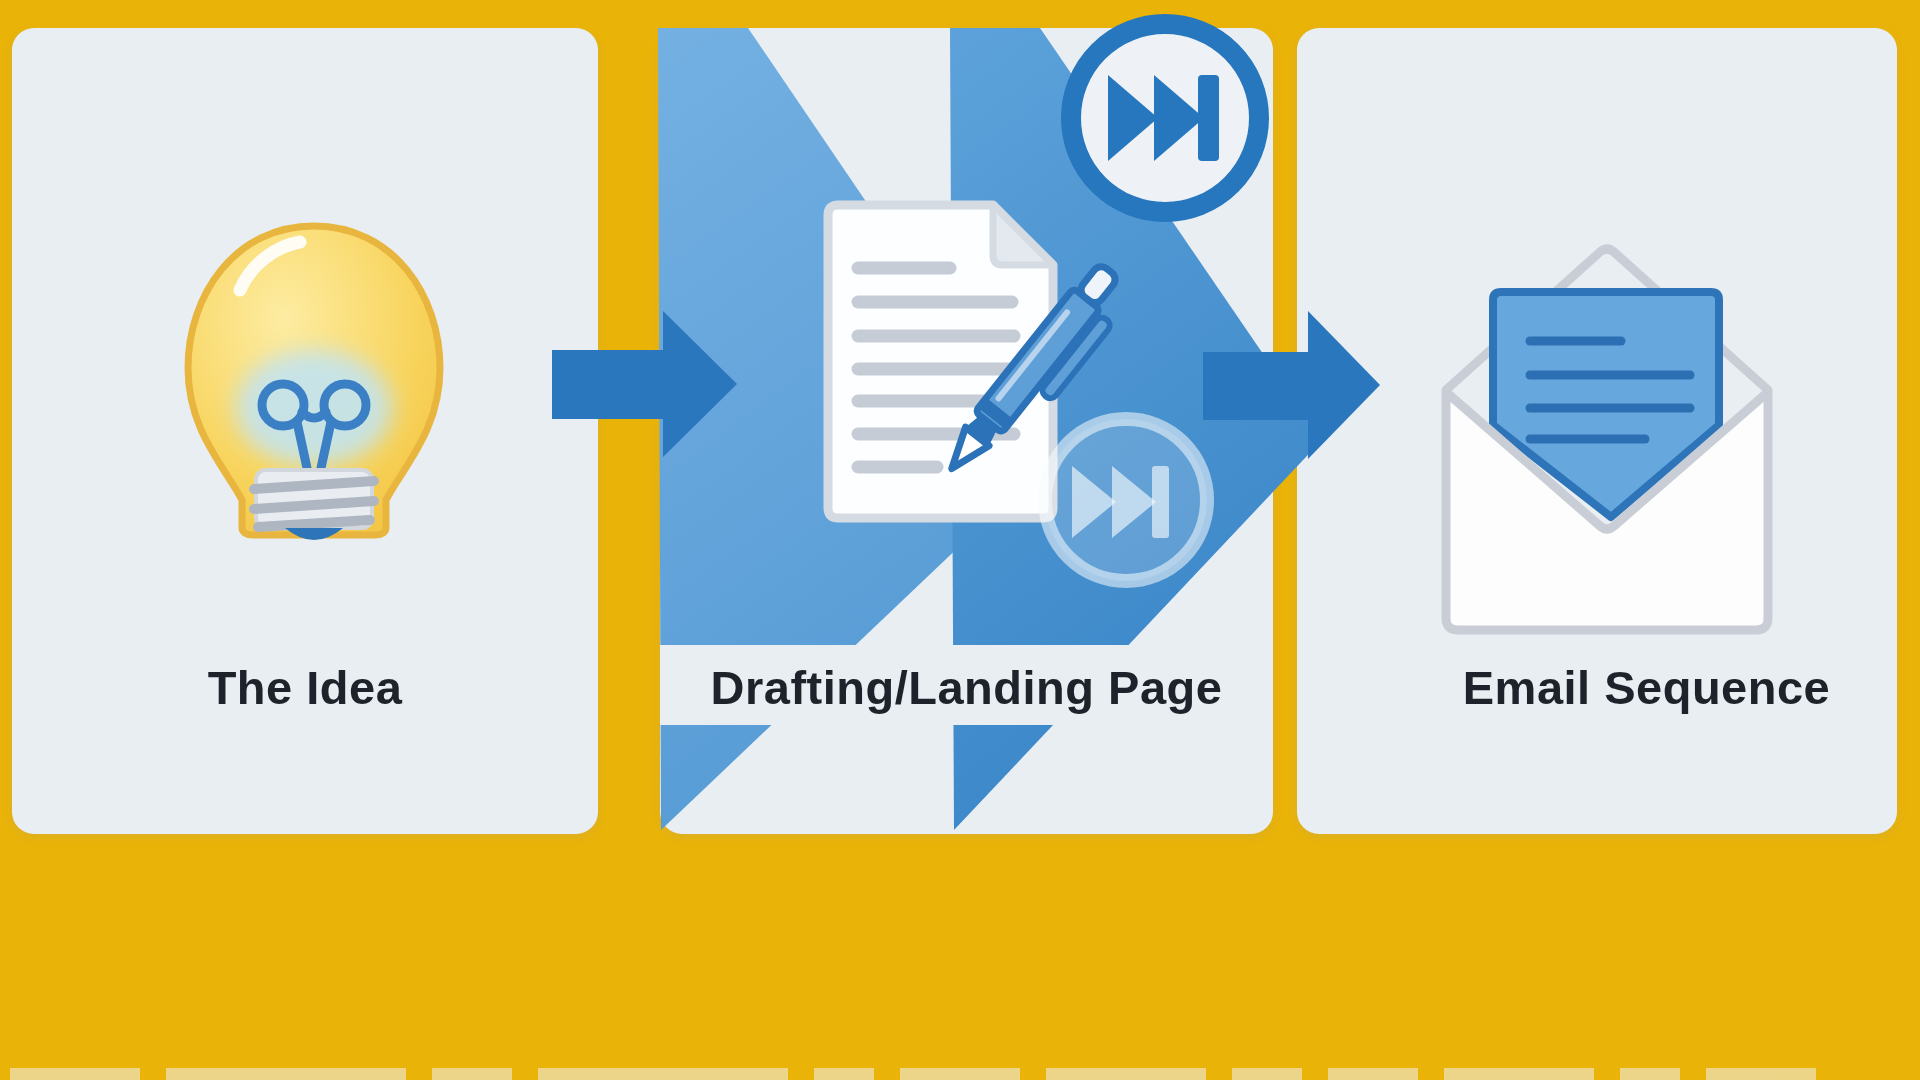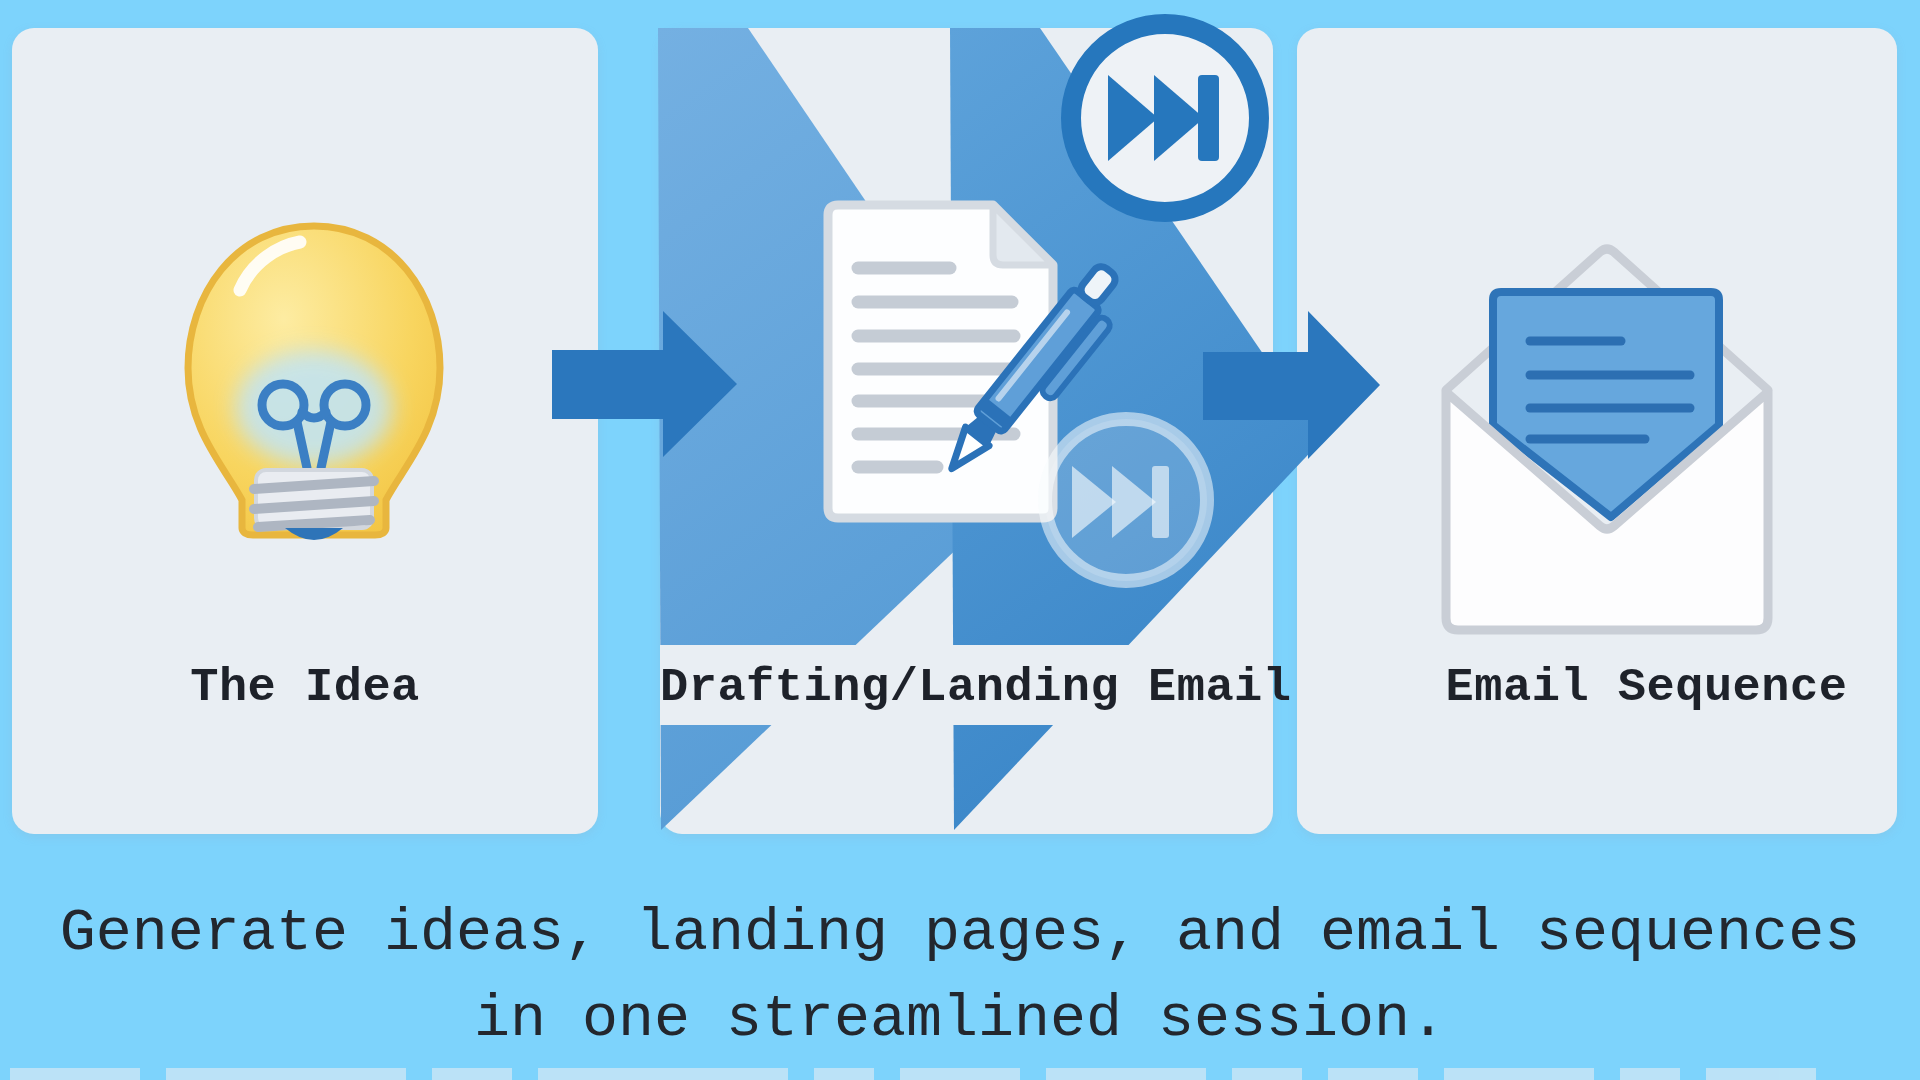--- a/index.html
+++ b/index.html
@@ -1,18 +1,18 @@
 <!DOCTYPE html>
 <html><head>
 <meta charset="utf-8">
 <style>
   html,body{margin:0;padding:0;background:#ffffff;}
   .canvas{
     position:relative;width:1920px;height:1080px;overflow:hidden;
-    background:#7dd3fc;font-family:Liberation Mono, monospace;
+    background:#eab308;font-family:Liberation Sans, sans-serif;
   }
   .panel{
     position:absolute;top:28px;height:806px;background:#e9eef3;
     border-radius:22px;box-shadow:0 3px 10px rgba(150,160,175,0.18);
   }
   .panel.p1{left:12px;width:586px;}
   .panel.p2{left:660px;width:613px;}
   .panel.p3{left:1297px;width:600px;}
   .gfx{position:absolute;left:0;top:0;pointer-events:none;}
   .step-label{
@@ -146,27 +146,23 @@
         <path d="M1530,375 L1690,375"></path>
         <path d="M1530,408 L1690,408"></path>
         <path d="M1530,439 L1645,439"></path>
       </g>
       <path d="M1446,392 L1600,526 Q1607,532 1614,526 L1768,392 L1768,618 Q1768,630 1756,630
                L1458,630 Q1446,630 1446,618 Z" fill="#fdfdfe" stroke="#c9ced6" stroke-width="9" stroke-linejoin="round"></path>
     </g>
   </svg>
 
   <div class="step-label l1">The Idea</div>
-  <div class="step-label l2">Drafting/Landing Email</div>
+  <div class="step-label l2">Drafting/Landing Page</div>
   <div class="step-label l3">Email Sequence</div>
 
-  <div class="caption">
-    <div>Generate ideas, landing pages, and email sequences</div>
-    <div>in one streamlined session.</div>
-  </div>
 
   <div class="footer-strip">
     <span style="width:130px"></span>
       <span style="width:240px"></span>
       <span style="width:80px"></span>
     <span style="width:250px"></span>
       <span style="width:60px"></span>
       <span style="width:120px"></span>
     <span style="width:160px"></span>
       <span style="width:70px"></span>

